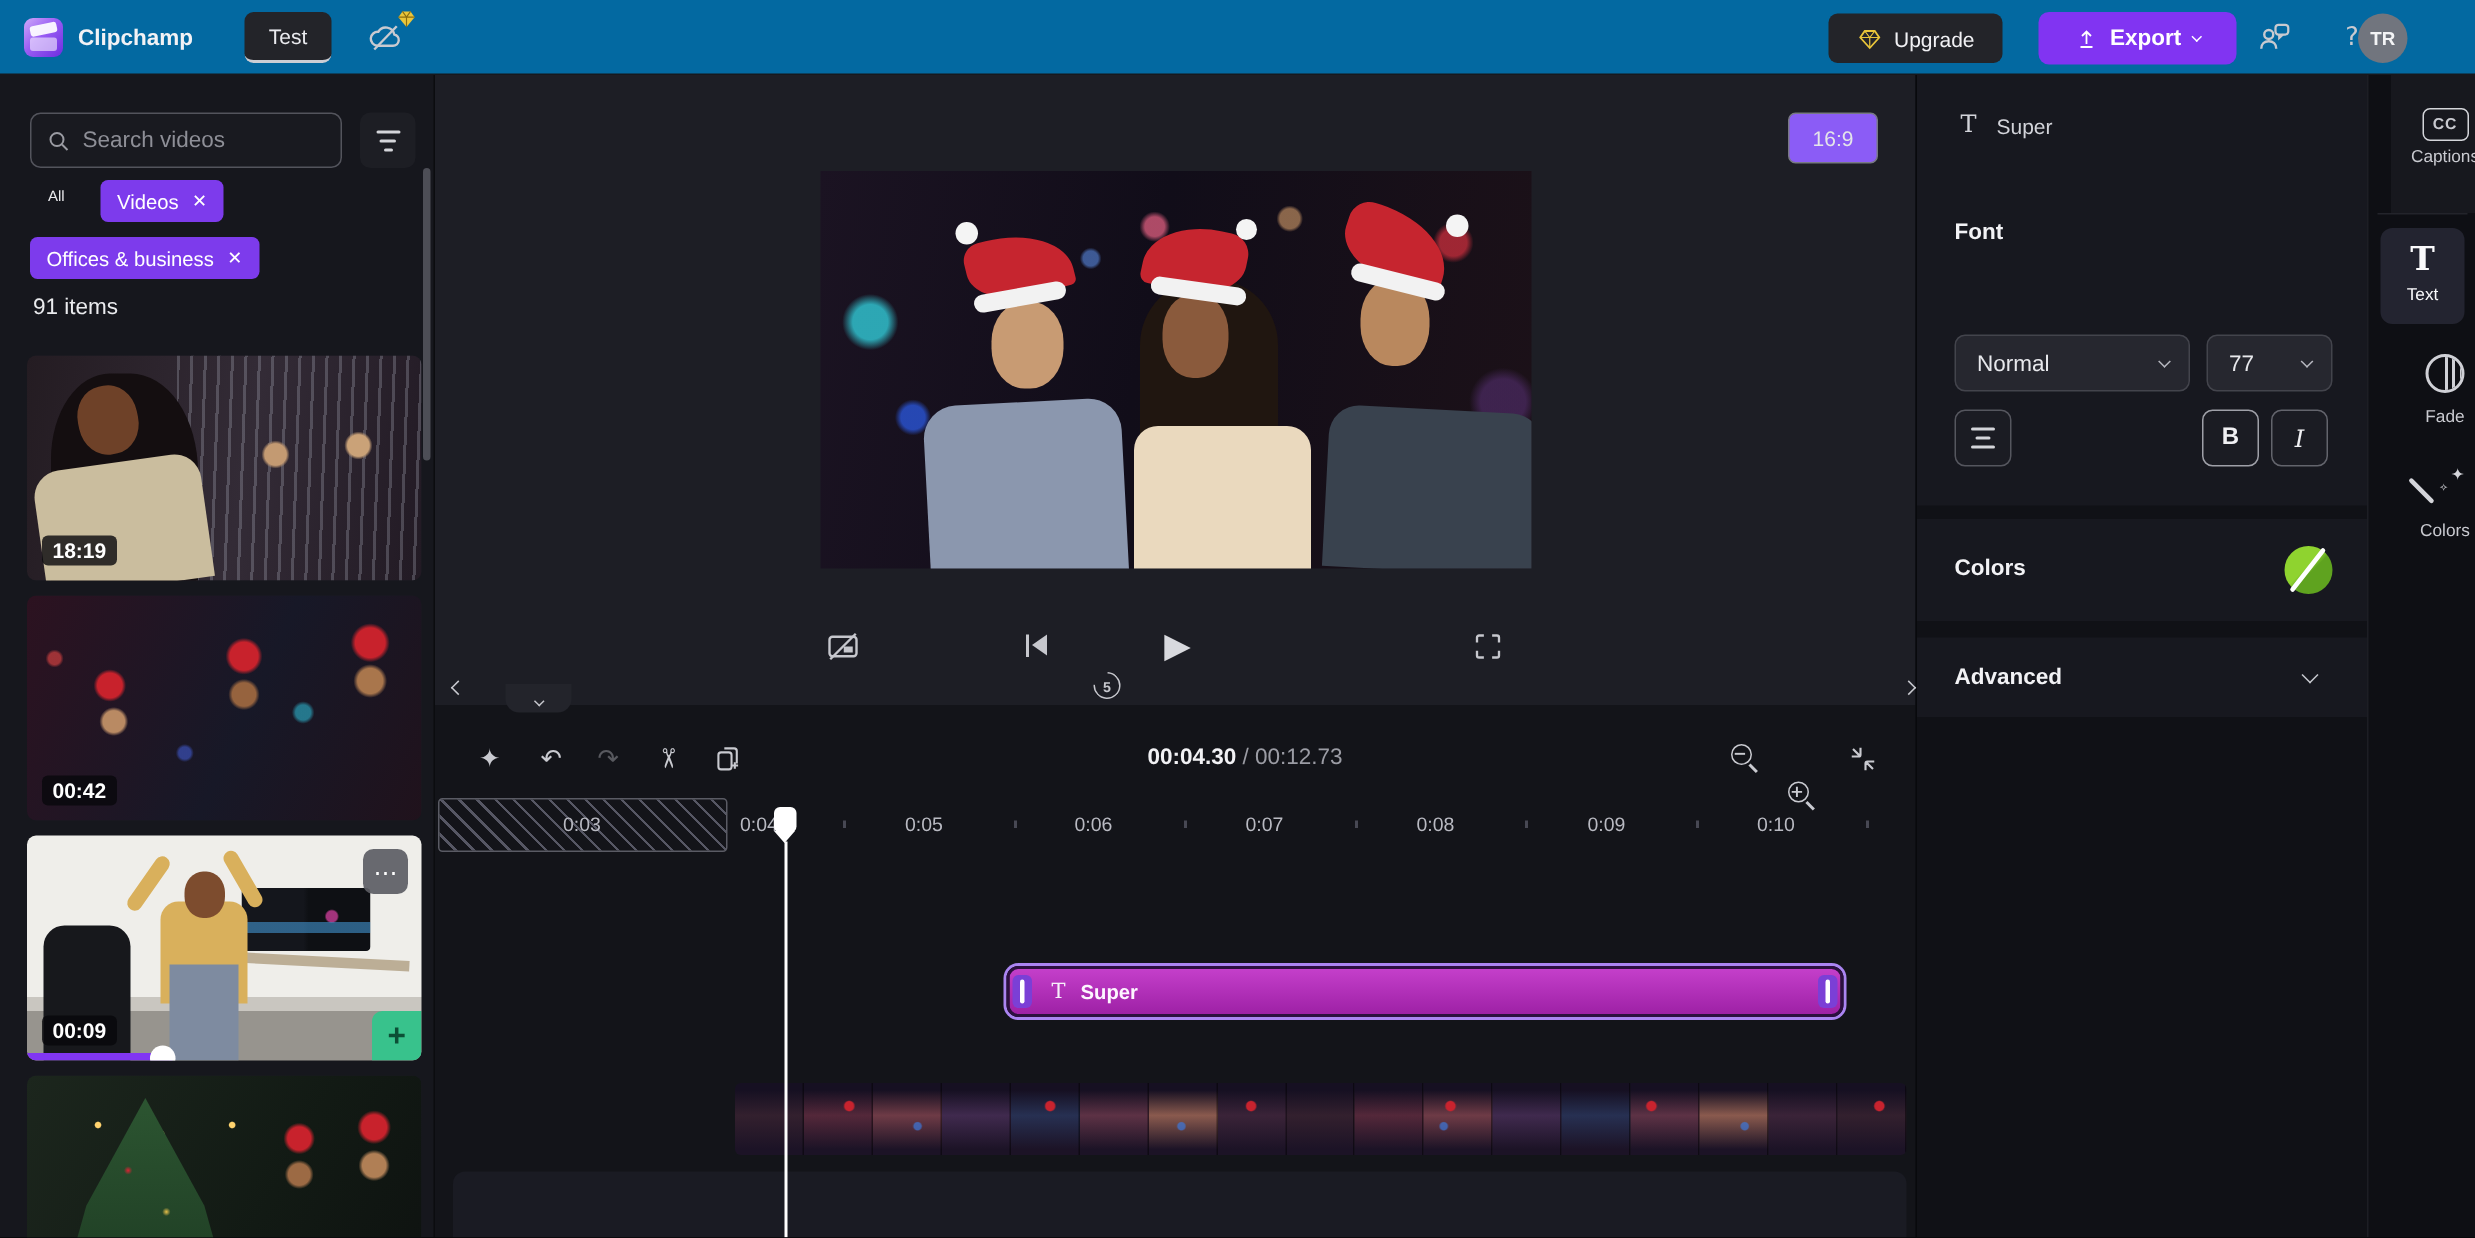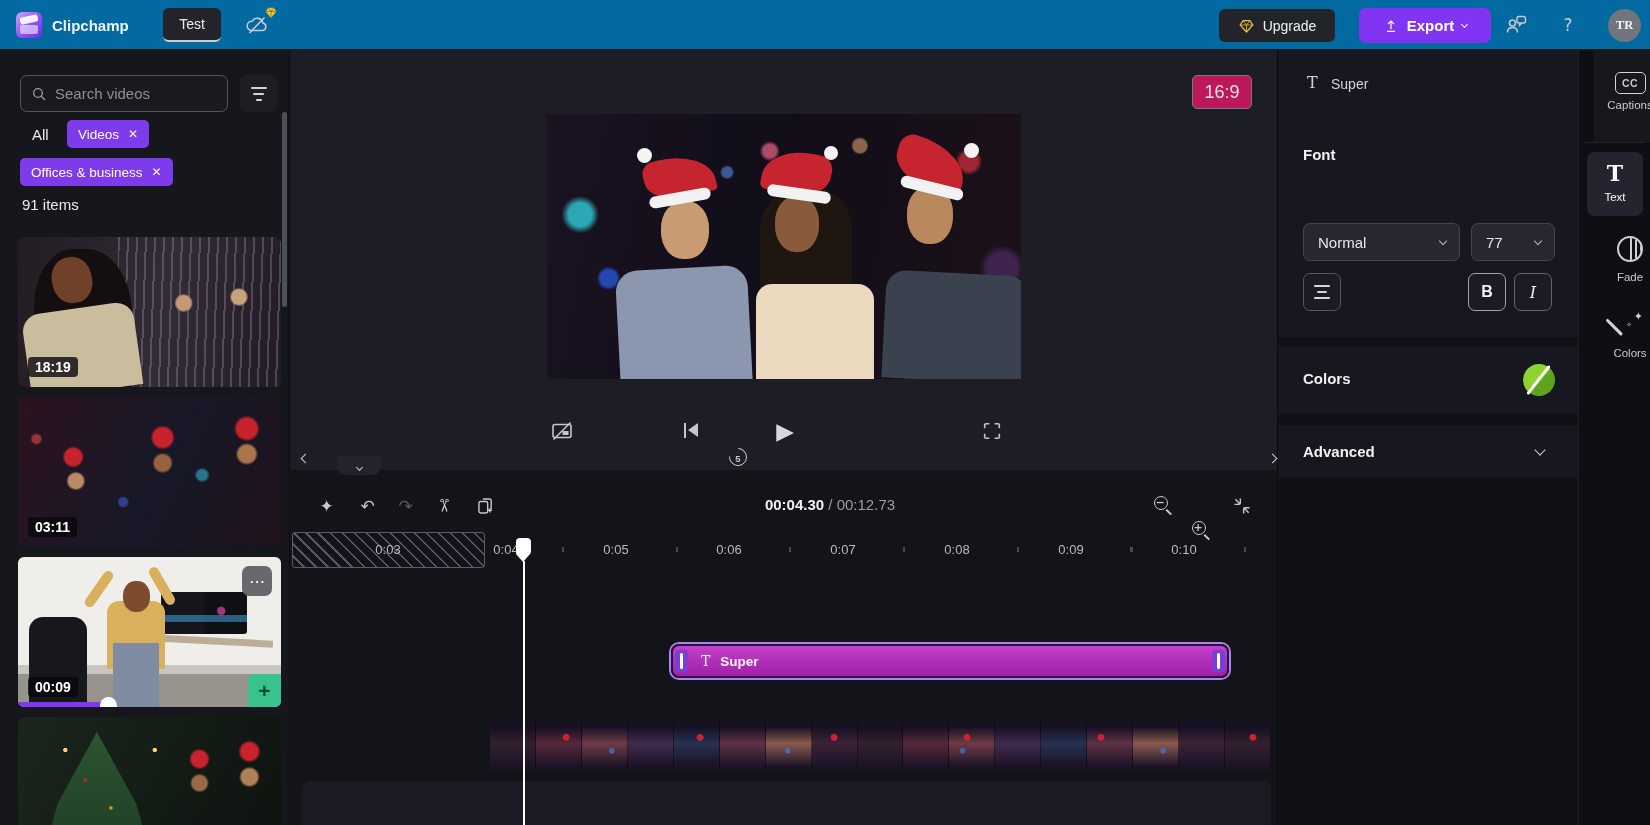--- a/index.html
+++ b/index.html
@@ -21,30 +21,30 @@
   .app-name { position:absolute; left:52px; top:0; height:50px; display:flex; align-items:center; font-size:15px; font-weight:700; color:#f2f2f5; }
   .test-btn { position:absolute; left:163px; top:8px; width:58px; height:34px; background:#232429; border:none; border-bottom:2px solid #cdced4; border-radius:6px; color:#eaebef; font-size:14px; font-family:inherit; cursor:pointer; }
   .cloud-btn { position:absolute; left:238px; top:10px; width:38px; height:32px; background:none; border:none; cursor:pointer; }
   .gem-badge { position:absolute; right:-2px; top:-4px; }
   .upgrade-btn { position:absolute; left:1219px; top:9px; width:116px; height:33px; background:#232429; border:none; border-radius:6px; color:#f1f1f4; font-size:14px; font-family:inherit; display:flex; align-items:center; justify-content:center; gap:8px; cursor:pointer; }
   .export-btn { position:absolute; left:1359px; top:8px; width:132px; height:35px; background:#8134f2; border:none; border-radius:7px; color:#fff; font-size:15px; font-weight:700; font-family:inherit; display:flex; align-items:center; justify-content:center; gap:8px; cursor:pointer; }
   .export-btn .chev { width:5px; height:5px; margin-top:-3px; }
   .icon-btn { position:absolute; background:none; border:none; color:#c9cad0; cursor:pointer; }
   .help-btn { left:1554px; top:11px; width:28px; height:28px; font-size:17px; font-family:"DejaVu Sans",sans-serif; }
   .fb-btn { left:1500px; top:12px; width:32px; height:28px; }
-  .avatar { position:absolute; left:1608px; top:9px; width:33px; height:33px; border-radius:50%; background:#71757e; color:#f3f4f6; font-size:12.5px; font-weight:700; display:flex; align-items:center; justify-content:center; cursor:pointer;font-family:Liberation Serif, serif; }
+  .avatar { position:absolute; left:1572px; top:9px; width:33px; height:33px; border-radius:50%; background:#71757e; color:#f3f4f6; font-size:12.5px; font-weight:700; display:flex; align-items:center; justify-content:center; cursor:pointer; }
 
   
   #sidebar { position:absolute; left:0; top:50px; width:290px; height:775px; background:#16171d; border-right:1px solid #0b0c0f; }
   .search-box { position:absolute; left:20px; top:25px; width:208px; height:37px; border:1px solid #53545c; border-radius:7px; display:flex; align-items:center; padding:0 10px; gap:8px; background:#191a20; }
   .search-box input { flex:1; min-width:0; background:transparent; border:none; outline:none; color:#e8e9ec; font-size:15px; font-family:inherit; }
   .search-box input::placeholder { color:#8e8f97; }
   .filter-btn { position:absolute; left:240px; top:25px; width:37px; height:37px; border-radius:7px; background:#1d1e24; border:none; cursor:pointer; display:flex; flex-direction:column; align-items:center; justify-content:center; gap:4px; }
   .filter-btn i { display:block; height:2px; background:#d4d5da; border-radius:1px; }
-  .all-label { position:absolute; left:32px; top:76px; font-size:15px; color:#eaebee; cursor:pointer; }
+  .all-label { position:absolute; left:32px; top:76px; font-size:10px; color:#eaebee; cursor:pointer; }
   .chip { position:absolute; height:28px; background:#7d3bec; border-radius:5px; display:flex; align-items:center; padding:0 11px; gap:9px; font-size:13.5px; color:#fff; cursor:pointer; }
   .chip .x { font-size:12px; color:#fff; cursor:pointer; font-family:"DejaVu Sans",sans-serif; }
   .chip-videos { left:67px; top:70px; }
   .chip-offices { left:20px; top:108px; }
   .count { position:absolute; left:22px; top:146px; font-size:15px; color:#eaebee; }
   .thumb { position:absolute; left:18px; width:263px; height:150px; border-radius:6px; overflow:hidden; cursor:pointer; background:#22232a; }
   .thumb span { position:absolute; }
   .dur { position:absolute; left:10px; bottom:10px; background:rgba(8,8,11,.8); color:#fff; font-size:14px; font-weight:700; padding:2px 7px; border-radius:4px; z-index:3; }
   .dur:empty { display:none; }
   .more-btn { position:absolute; right:9px; top:9px; width:30px; height:30px; border-radius:7px; background:rgba(92,93,100,.92); border:none; color:#fff; font-size:16px; cursor:pointer; z-index:3; font-family:"DejaVu Sans",sans-serif; }
@@ -103,21 +103,21 @@
   .t4::before { content:""; position:absolute; left:8%; top:10%; width:44%; height:92%;
     clip-path:polygon(50% 0, 84% 52%, 100% 100%, 0 100%, 16% 52%);
     background-image:radial-gradient(circle 4px at 40% 35%, #d23, transparent 70%),
       radial-gradient(circle 4px at 62% 55%, #e8c04a, transparent 70%),
       radial-gradient(circle 4px at 30% 70%, #d23, transparent 70%),
       linear-gradient(180deg,#2c5531,#1d3a22); }
 
   
   #center { position:absolute; left:290px; top:50px; width:987px; height:775px; }
   .preview-region { position:absolute; left:0; top:0; width:987px; height:420px; background:#1d1e25; }
-  .aspect-badge { position:absolute; left:902px; top:25px; width:60px; height:34px; border:1.5px solid #787984; border-radius:5px; background:#be185d; color:#e4e5e9; font-size:18px; display:flex; align-items:center; justify-content:center; cursor:pointer; }
+  .aspect-badge { position:absolute; left:902px; top:25px; width:60px; height:34px; border:1.5px solid #787984; border-radius:5px; background:#8b5cf6; color:#e4e5e9; font-size:14px; display:flex; align-items:center; justify-content:center; cursor:pointer; }
   .video-canvas { position:absolute; left:257px; top:64px; width:474px; height:265px; overflow:hidden; background-image:
       radial-gradient(circle 26px at 7% 38%, rgba(47,183,196,.9) 0 45%, transparent 72%),
       radial-gradient(circle 16px at 13% 62%, rgba(42,85,216,.8) 0 50%, transparent 75%),
       radial-gradient(circle 28px at 25% 72%, rgba(36,67,184,.6) 0 50%, transparent 75%),
       radial-gradient(circle 13px at 47% 14%, rgba(212,90,122,.8) 0 50%, transparent 78%),
       radial-gradient(circle 18px at 89% 18%, rgba(216,48,63,.7) 0 50%, transparent 75%),
       radial-gradient(circle 11px at 66% 12%, rgba(216,160,108,.6) 0 60%, transparent 80%),
       radial-gradient(circle 30px at 96% 58%, rgba(81,45,107,.65) 0 50%, transparent 75%),
       radial-gradient(circle 9px at 38% 22%, rgba(90,140,230,.6) 0 55%, transparent 80%),
       linear-gradient(100deg,#1b1322 0%,#110d19 45%,#1c1118 100%); }
@@ -298,21 +298,21 @@
     </div>
     <div class="count">91 items</div>
 
     <div class="thumb t1">
       <span class="t1-sil"></span>
       <span class="t1-head"></span>
       <span class="t1-shirt"></span>
       <span class="dur">18:19</span>
     </div>
     <div class="thumb t2">
-      <span class="dur">03:11</span>
+      <span class="dur">00:42</span>
     </div>
     <div class="thumb t3">
       <span class="t3-chair"></span>
       <span class="t3-mon"></span>
       <span class="t3-desk"></span>
       <span class="t3-arm1"></span>
       <span class="t3-arm2"></span>
       <span class="t3-body"></span>
       <span class="t3-head"></span>
       <span class="t3-jeans"></span>

